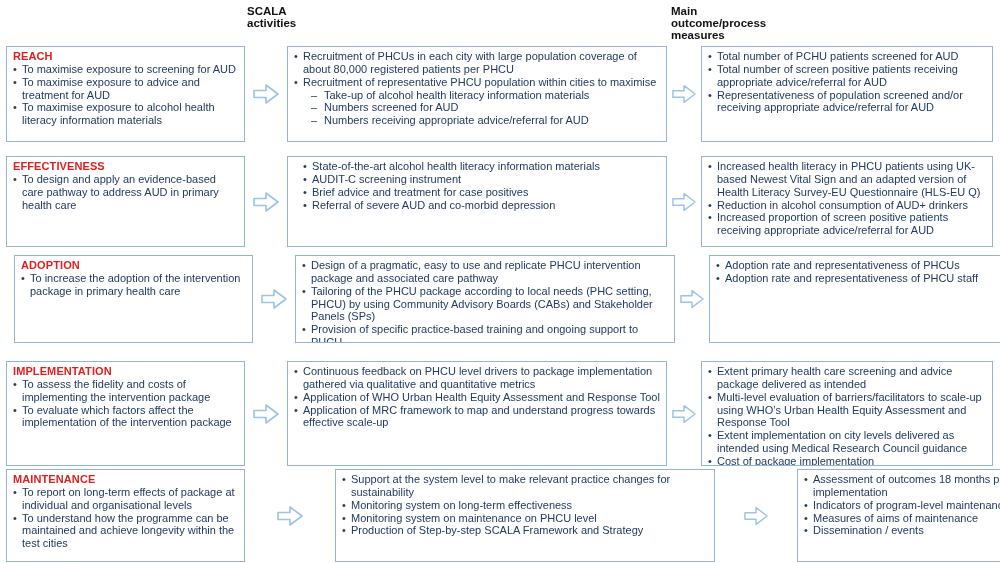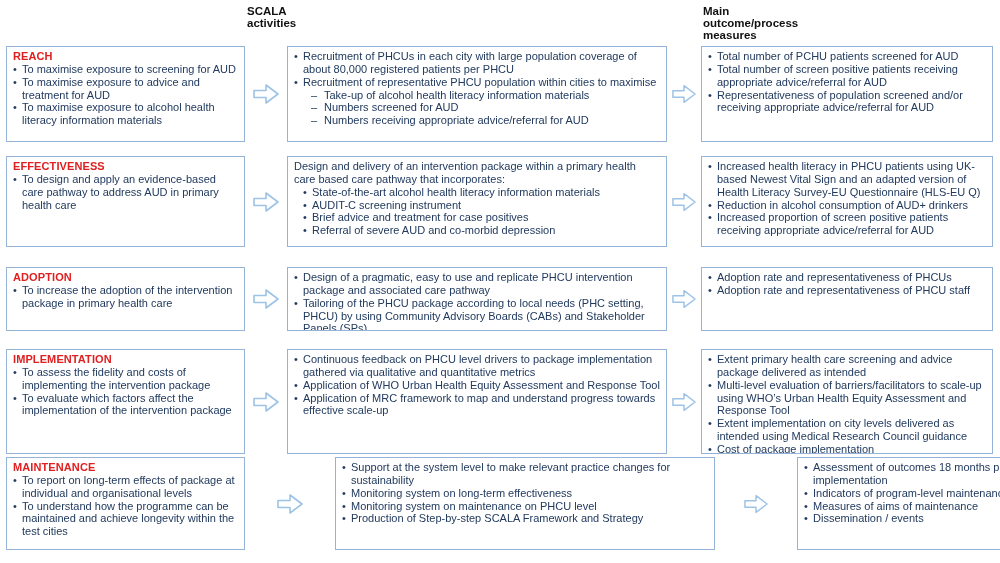--- a/index.html
+++ b/index.html
@@ -18,30 +18,30 @@
   }
   .diagram{padding:5px 0 0 6px;}
   .colheads{
     display:grid;
     grid-template-columns:239px 42px 380px 34px 292px;
     margin-bottom:5px;
     font-weight:700;font-size:11.5px;color:var(--header_text);
   }
   .colheads .ch1{padding-left:12px;}
   .colheads .ch2{padding-left:2px;}
-  .colheads .ch3{padding-left:4px;margin-left:32px;}
+  .colheads .ch3{padding-left:4px;}
   .rows{display:block;}
   .row{
     display:grid;
     grid-template-columns:239px 42px 380px 34px 292px;
     align-items:stretch;
   }
   .row:nth-child(1){height:96px;margin-bottom:14px;}
-  .row:nth-child(2){height:91px;margin-bottom:20px;}
-  .row:nth-child(3){height:64px;margin-bottom:18px;}
+  .row:nth-child(2){height:91px;margin-bottom:8px;}
+  .row:nth-child(3){height:88px;margin-bottom:18px;margin-left:8px;}
   .row:nth-child(4){height:105px;margin-bottom:3px;}
   .row:nth-child(5){height:93px;gap:24px;}
   .box{
     border:1.5px solid var(--border_blue);
     background:#fff;
     padding:3px 6px 3px 6px;
     line-height:1.17;
     overflow:hidden;
   }
   .dim-title{color:var(--heading_red);font-weight:700;letter-spacing:.1px;}
@@ -144,21 +144,20 @@
             </div>
           </div>
     </div>
     <div class="arrow-cell">
       <svg width="30" height="26" viewBox="0 0 30 26">
         <path d="M3 9.5 H15 V4 L27 13 L15 22 V16.5 H3 Z" fill="#ffffff" stroke="var(--arrow_blue)" stroke-width="1.6" stroke-linejoin="round"></path>
       </svg>
     </div>
     <div class="box activities-box">
       <div class="activities-list">
-            <div class="li none">Design and delivery of an intervention package within a primary health care based care pathway that incorporates:</div>
             <div class="li dot2">
               <span class="marker">•</span>
               <span class="txt">State-of-the-art alcohol health literacy information materials</span>
             </div>
             <div class="li dot2">
               <span class="marker">•</span>
               <span class="txt">AUDIT-C screening instrument</span>
             </div>
             <div class="li dot2">
               <span class="marker">•</span>

